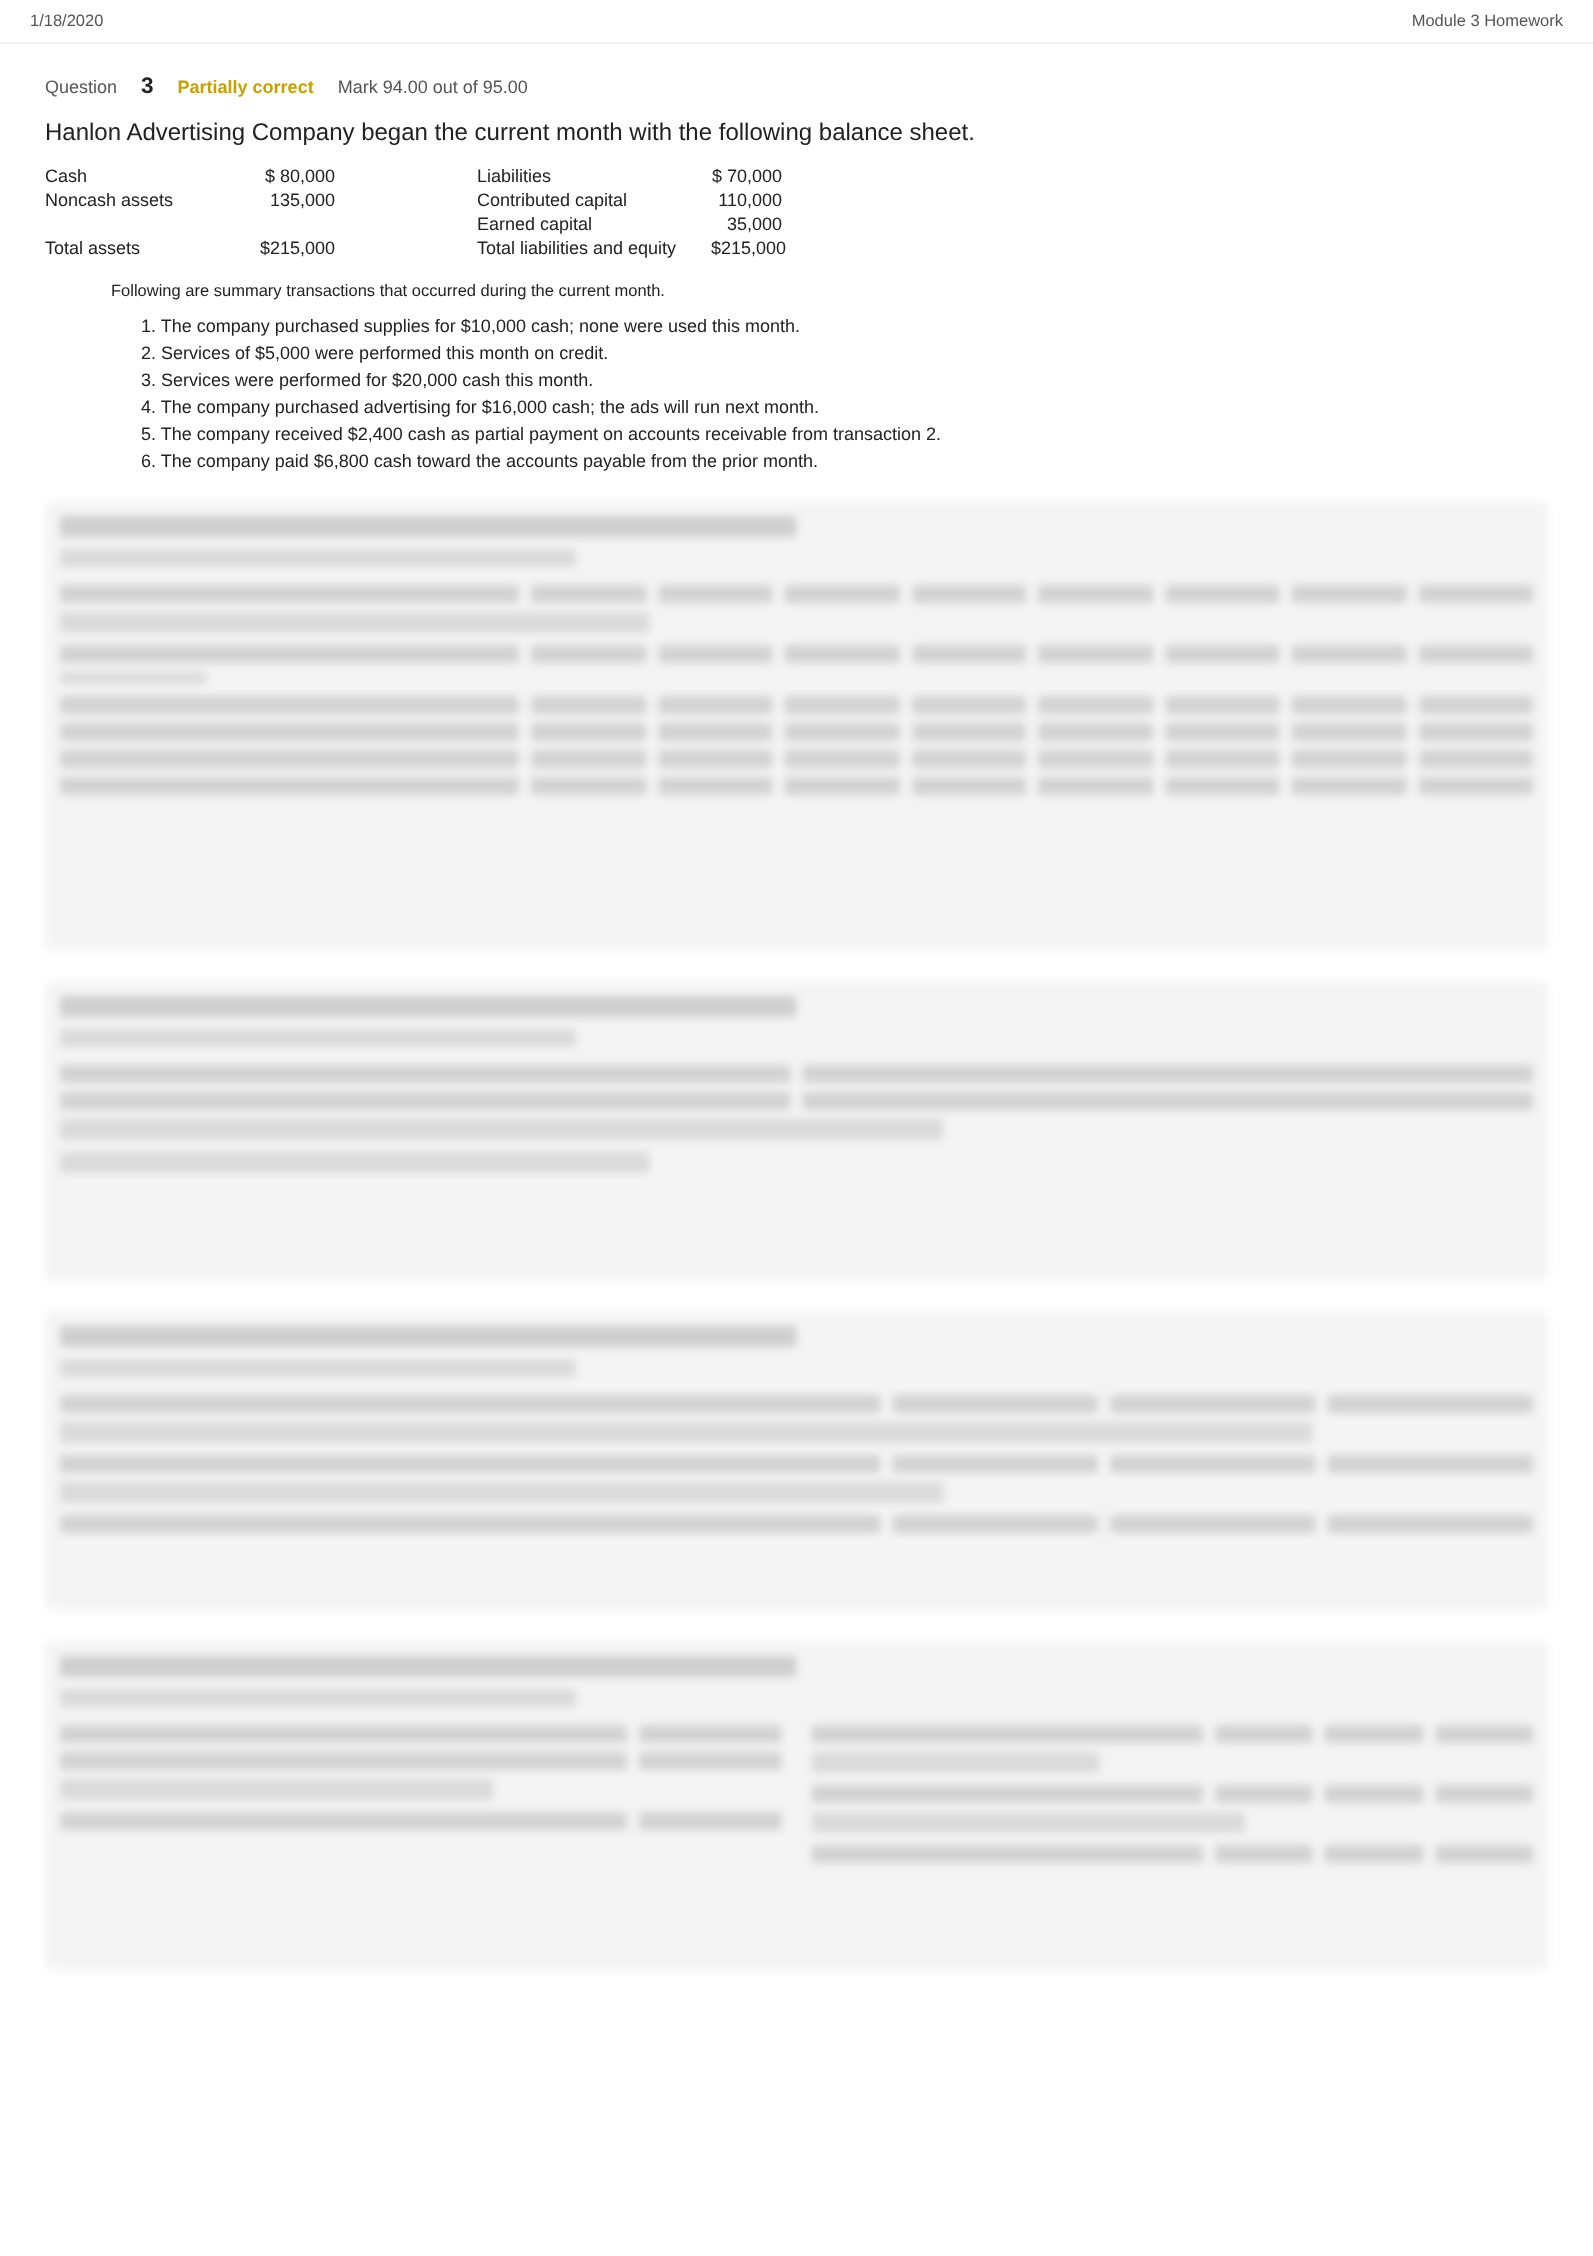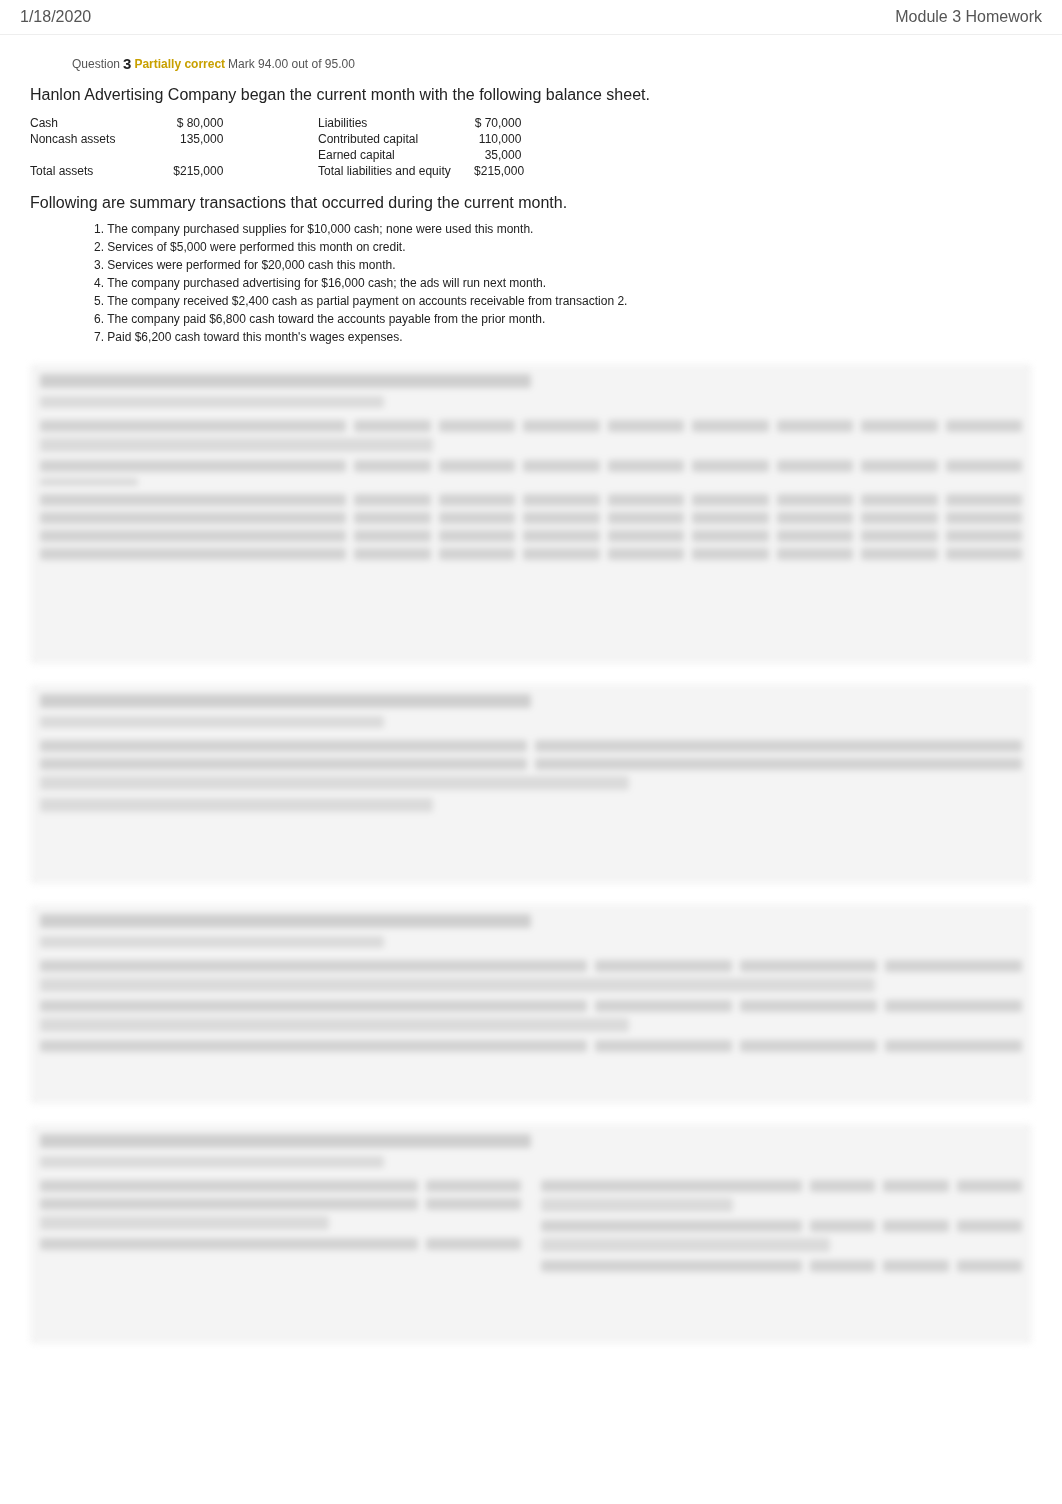--- a/index.html
+++ b/index.html
@@ -8,34 +8,33 @@
       font-size: 12px;
       color: #222;
       background: #fff;
       width: 1062px;
       min-height: 1504px;
     }
     .top-bar {
       display: flex;
       justify-content: space-between;
       padding: 8px 20px;
-      font-size: 16px;
+      font-size: 11px;
       color: #555;
       border-bottom: 1px solid #eee;
     }
     .main-content {
       padding: 20px 30px;
     }
     .question-header {
       display: flex;
       align-items: center;
-      gap: 3px;
+      gap: 16px;
       margin-bottom: 14px;
       font-size: 12px;
-      margin-left: 42px;
     }
     .question-label {
       color: #555;
     }
     .question-number {
       font-weight: bold;
       font-size: 15px;
     }
     .partially-correct {
       color: #c8a000;
@@ -80,21 +79,22 @@
       min-width: 130px;
       display: inline-block;
     }
     .bs-right-value {
       min-width: 70px;
       display: inline-block;
       text-align: right;
     }
     .transactions-intro {
       margin-bottom: 10px;
-      font-size: 16px;
+      font-size: 11px;
+      margin-left: 44px;
     }
     .transactions-list {
       list-style: none;
       margin-left: 20px;
       margin-bottom: 20px;
     }
     .transactions-list li {
       margin-bottom: 4px;
       font-size: 12px;
       margin-left: 44px;
@@ -221,21 +221,20 @@
 
   <div class="transactions-intro">Following are summary transactions that occurred during the current month.</div>
 
   <ol class="transactions-list">
     <li>1. The company purchased supplies for $10,000 cash; none were used this month.</li>
     <li>2. Services of $5,000 were performed this month on credit.</li>
     <li>3. Services were performed for $20,000 cash this month.</li>
     <li>4. The company purchased advertising for $16,000 cash; the ads will run next month.</li>
     <li>5. The company received $2,400 cash as partial payment on accounts receivable from transaction 2.</li>
     <li>6. The company paid $6,800 cash toward the accounts payable from the prior month.</li>
-    <li>7. Paid $6,200 cash toward this month's wages expenses.</li>
   </ol>
 
   <div class="blurred-section blurred-block-tall">
     <div class="blurred-title-row"></div>
     <div class="blurred-subtitle-row"></div>
     <div class="blurred-table-row">
       <div class="blurred-cell wide"></div>
       <div class="blurred-cell narrow"></div>
       <div class="blurred-cell narrow"></div>
       <div class="blurred-cell narrow"></div>

